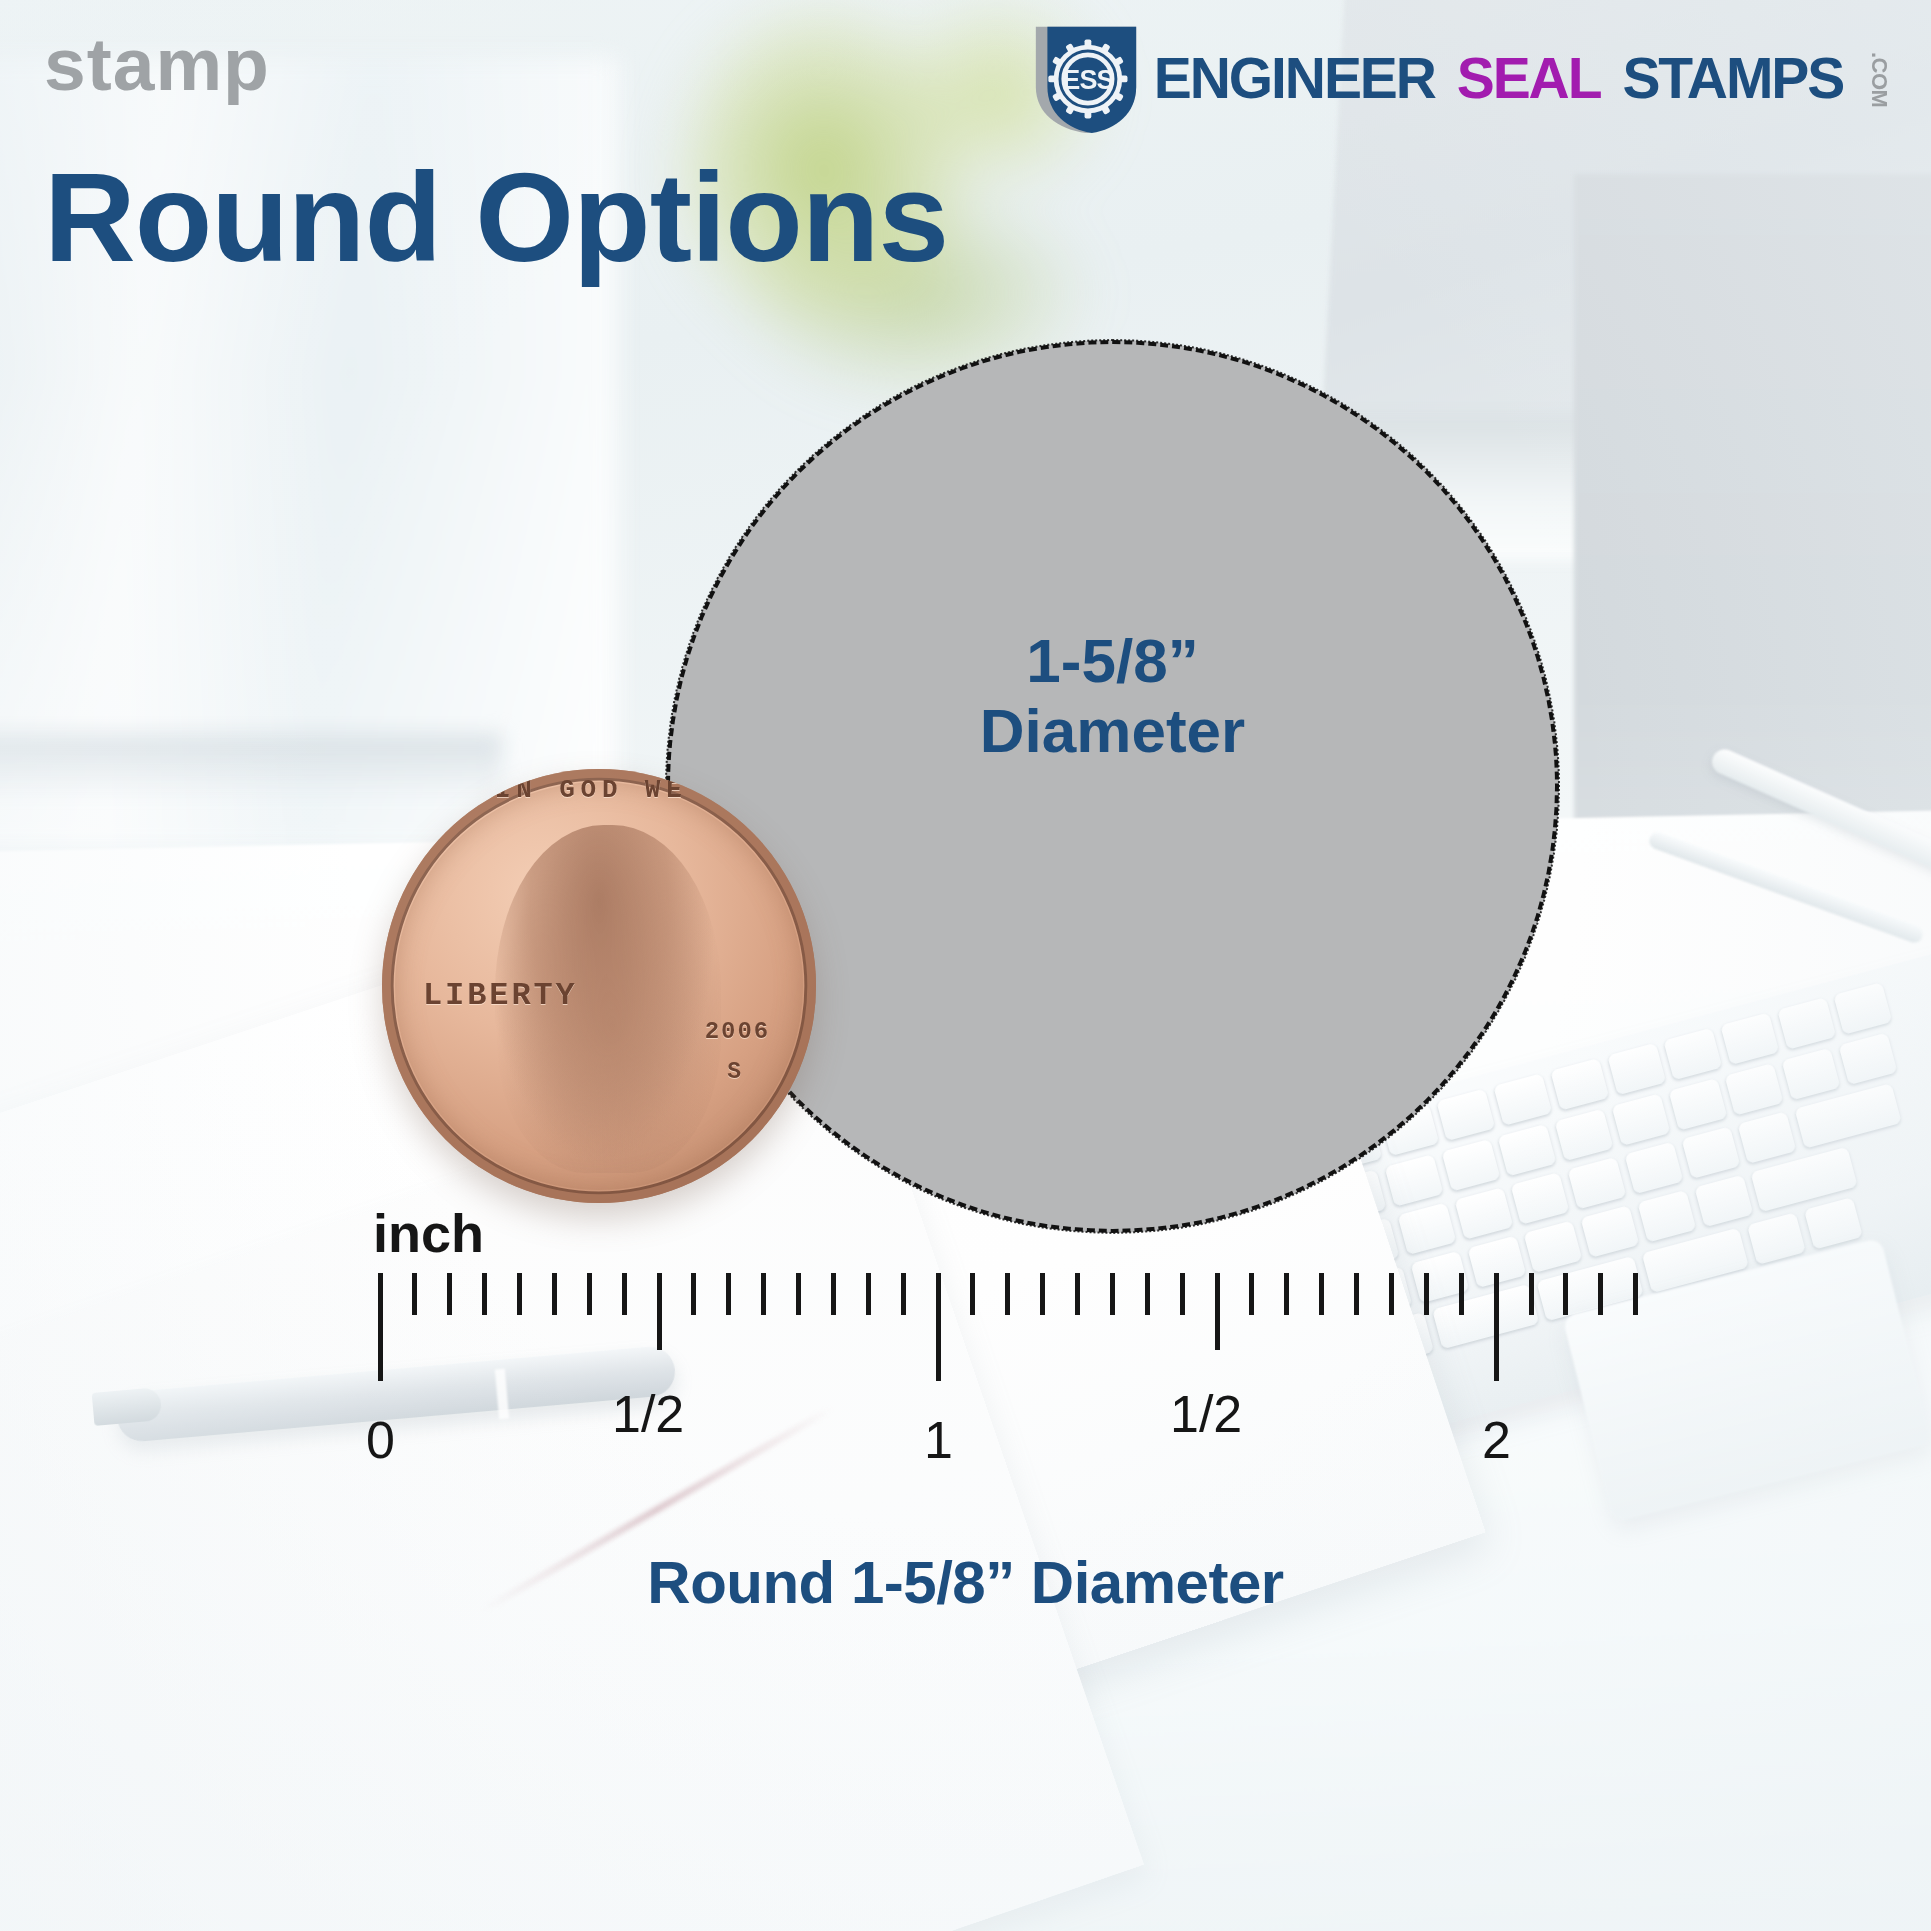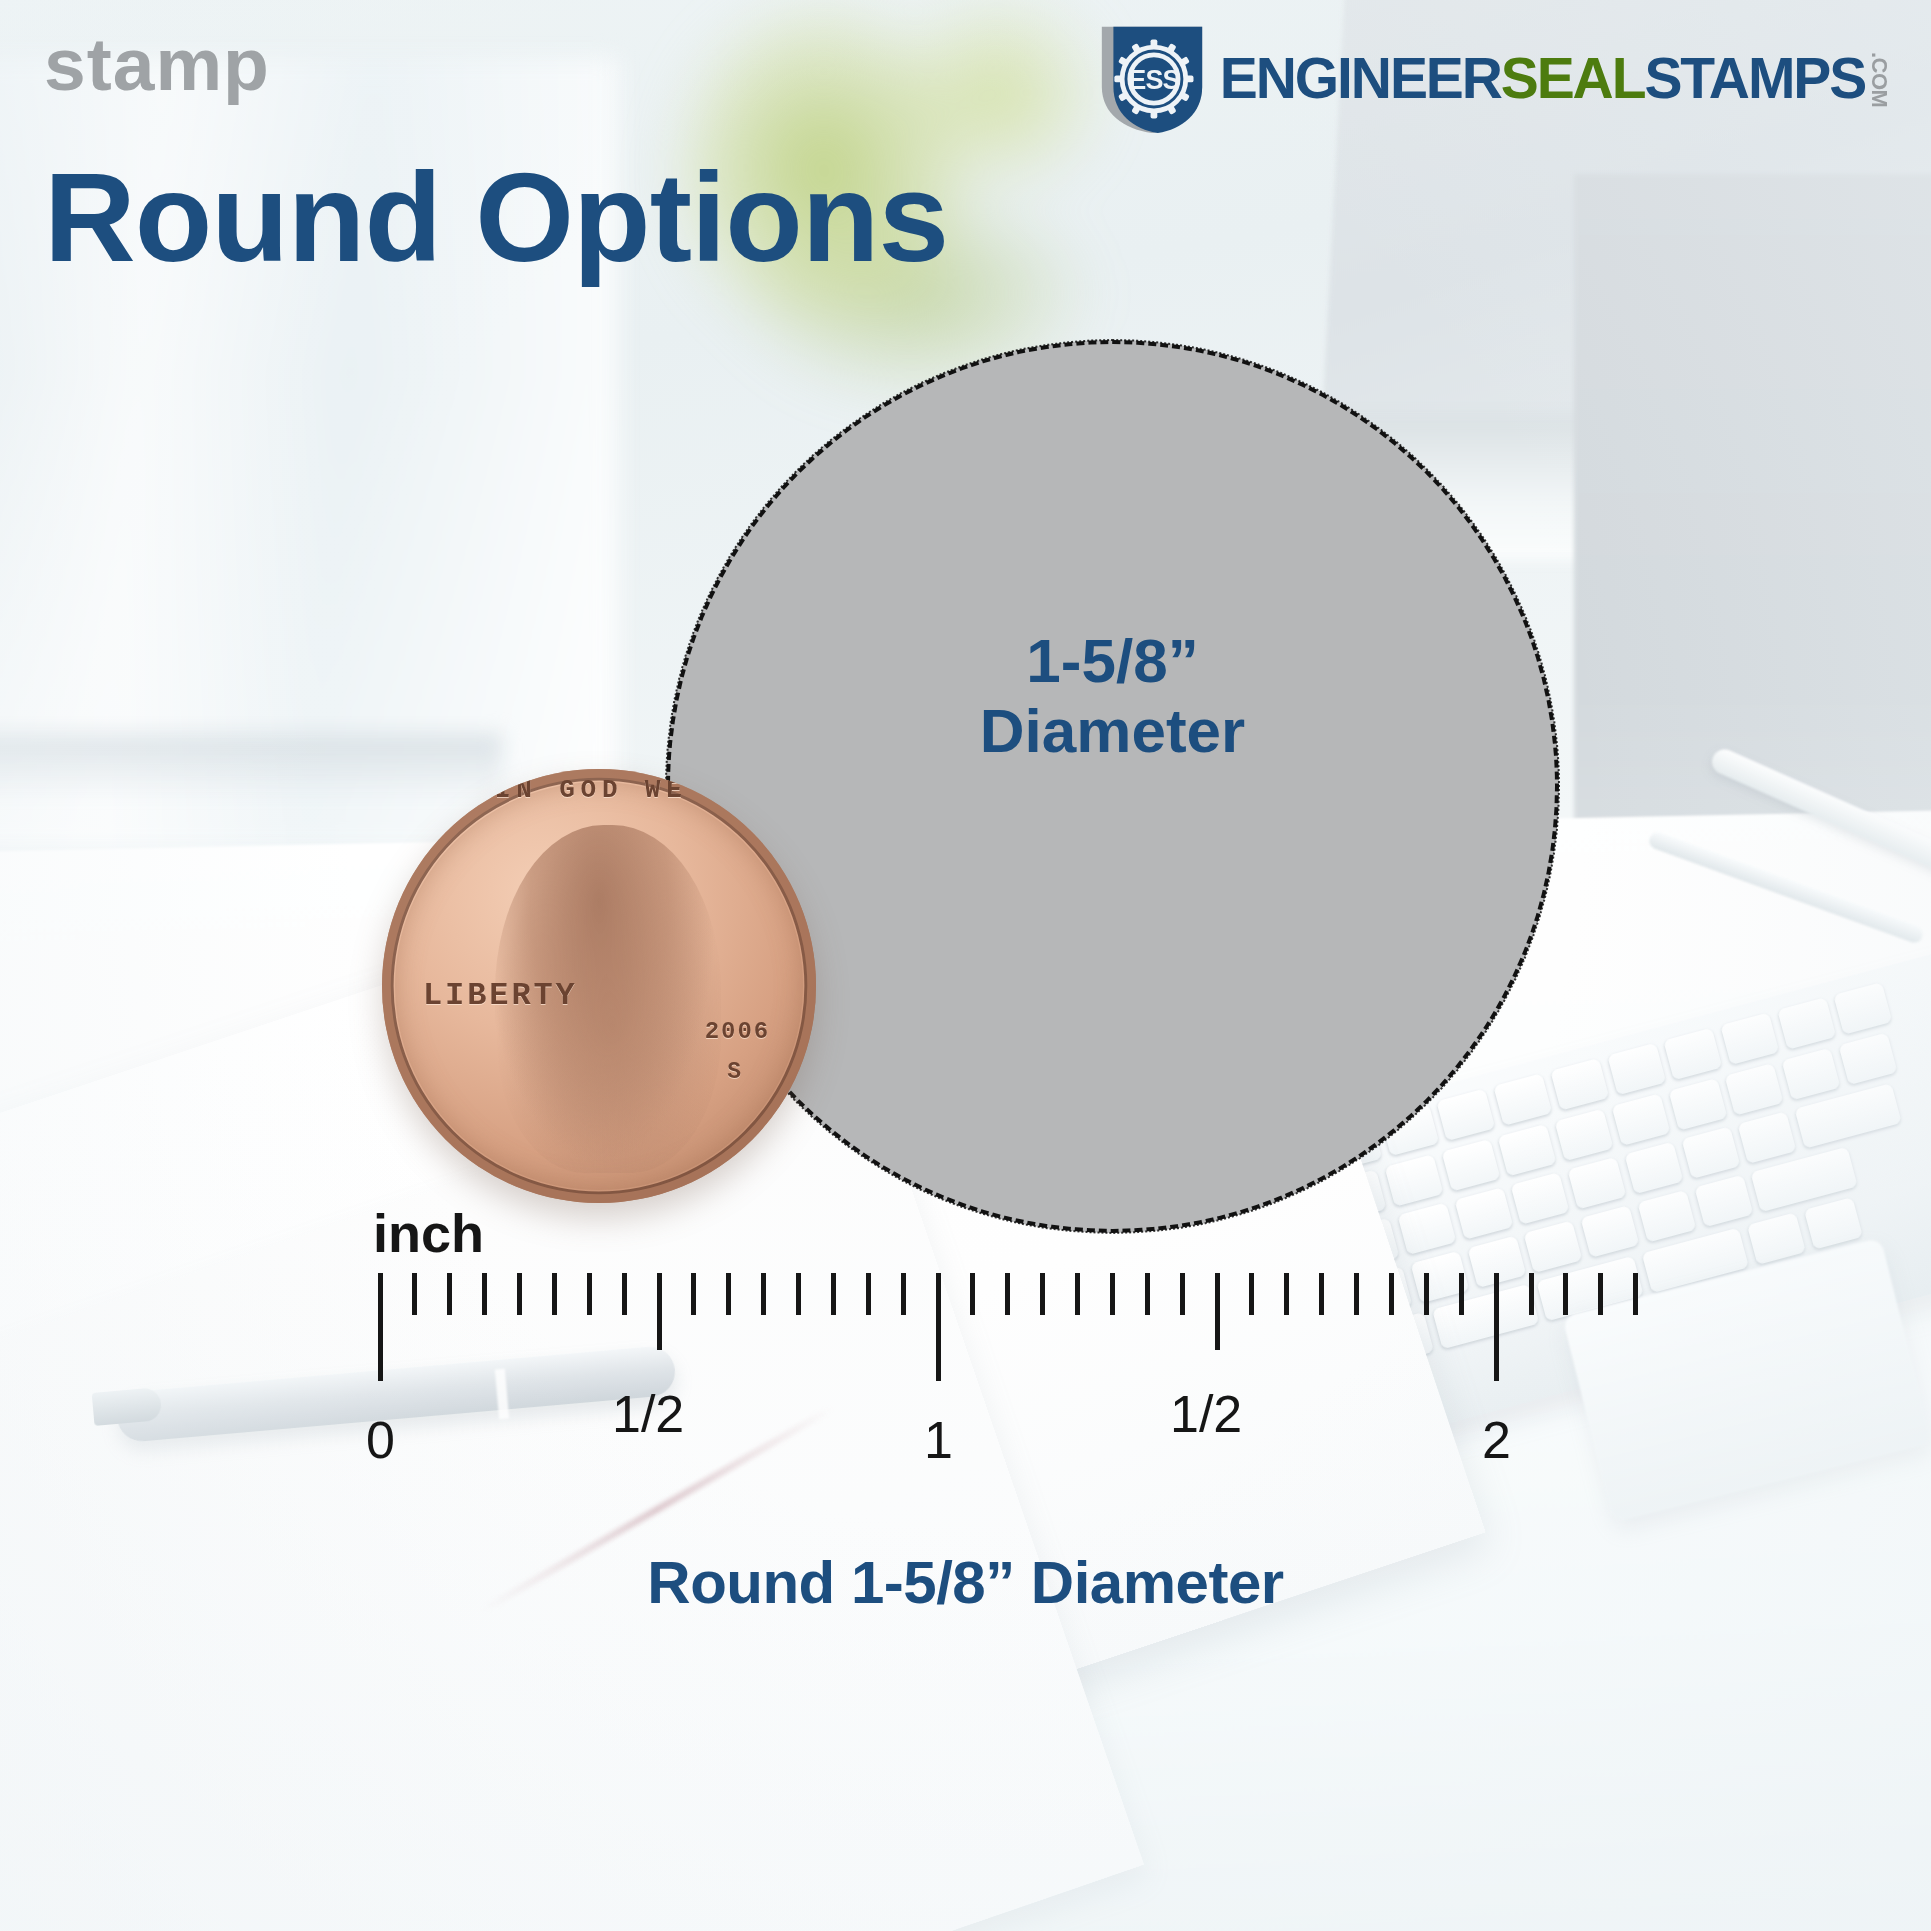--- a/index.html
+++ b/index.html
@@ -162,24 +162,24 @@
     position:absolute; left:44px; top:154px;
     font-size:127px; font-weight:700; color:#1d4e7f;
     letter-spacing:-1px; line-height:1;
   }
 
   
   .logo { position:absolute; right:41px; top:23px; display:flex; align-items:center; height:110px; }
   .logo-badge { position:relative; width:112px; height:110px; flex:0 0 auto; }
   .logo-wordmark {
     display:flex; align-items:center; margin-left:11.6px;
-    font-size:57px; font-weight:700; letter-spacing:-2.1px; line-height:1;
+    font-size:57px; font-weight:700; letter-spacing:-2.1px; line-height:1;gap:22px;
   }
   .w-blue { color:#1d4e7f; }
-  .w-grey { color:#4d7c0f; }
+  .w-grey { color:#a21caf; }
   .w-dotcom {
     writing-mode:vertical-rl; text-orientation:mixed;
     font-size:22px; font-weight:700; color:#9a9ea1;
     letter-spacing:-0.5px; margin-left:2.9px; margin-top:3.9px;
   }
 
   
   .size-circle {
     position:absolute; left:666px; top:340px; width:893px; height:893px;
     border-radius:50%;

